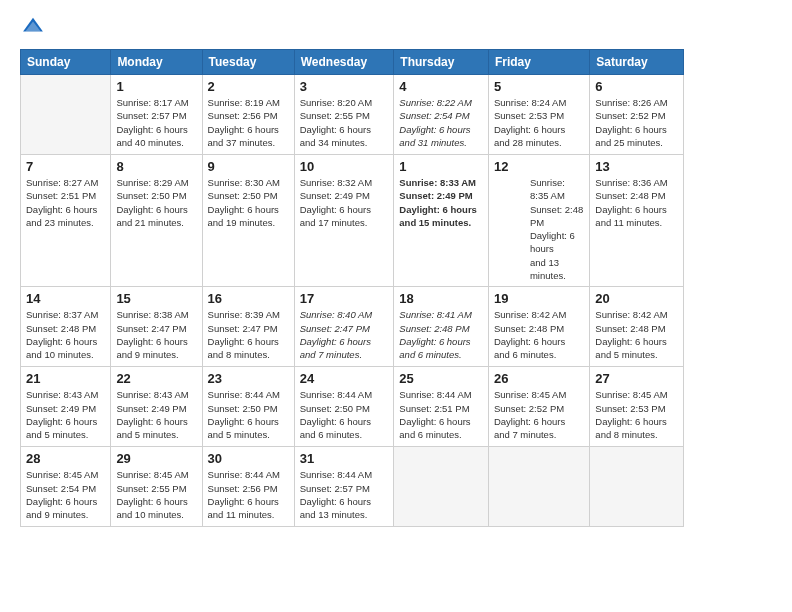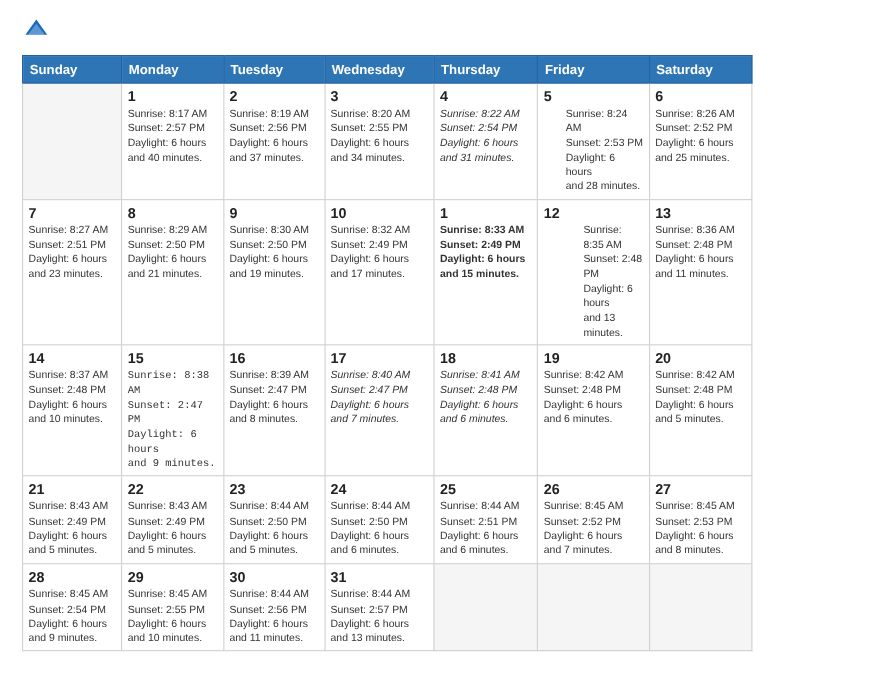--- a/index.html
+++ b/index.html
@@ -154,21 +154,21 @@
           </td>
           <td>
             <span class="day-num">4</span>
             <div class="day-info" style="white-space: pre-line; font-style: italic;">Sunrise: 8:22 AM
 Sunset: 2:54 PM
 Daylight: 6 hours
 and 31 minutes.</div>
           </td>
           <td>
             <span class="day-num">5</span>
-            <div class="day-info" style="white-space: pre-line; margin-left: 20px;">Sunrise: 8:24 AM
+            <div class="day-info" style="white-space: pre-line;">Sunrise: 8:24 AM
 Sunset: 2:53 PM
 Daylight: 6 hours
 and 28 minutes.</div>
           </td>
           <td>
             <span class="day-num">6</span>
             <div class="day-info" style="white-space: pre-line;">Sunrise: 8:26 AM
 Sunset: 2:52 PM
 Daylight: 6 hours
 and 25 minutes.</div>
@@ -228,21 +228,21 @@
         <tr>
           <td>
             <span class="day-num">14</span>
             <div class="day-info" style="white-space: pre-line;">Sunrise: 8:37 AM
 Sunset: 2:48 PM
 Daylight: 6 hours
 and 10 minutes.</div>
           </td>
           <td>
             <span class="day-num">15</span>
-            <div class="day-info" style="white-space: pre-line; font-family: Liberation Mono, monospace;">Sunrise: 8:38 AM
+            <div class="day-info" style="white-space: pre-line;">Sunrise: 8:38 AM
 Sunset: 2:47 PM
 Daylight: 6 hours
 and 9 minutes.</div>
           </td>
           <td>
             <span class="day-num">16</span>
             <div class="day-info" style="white-space: pre-line;">Sunrise: 8:39 AM
 Sunset: 2:47 PM
 Daylight: 6 hours
 and 8 minutes.</div>

